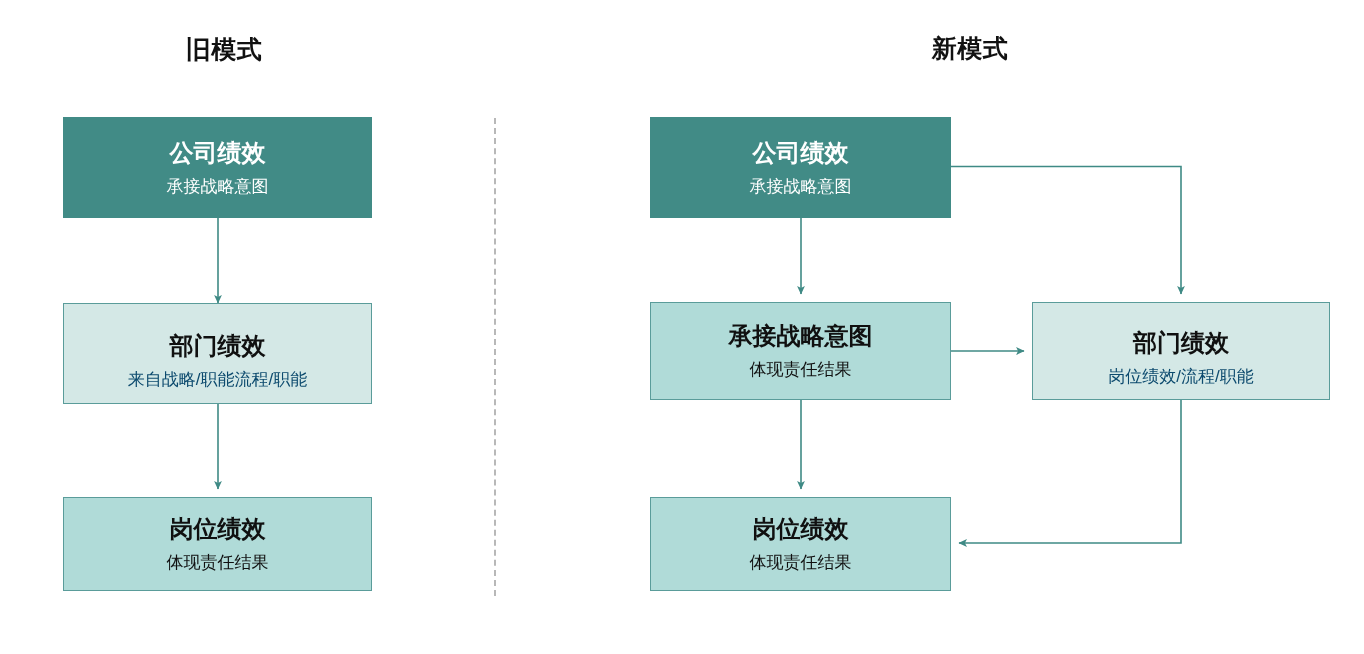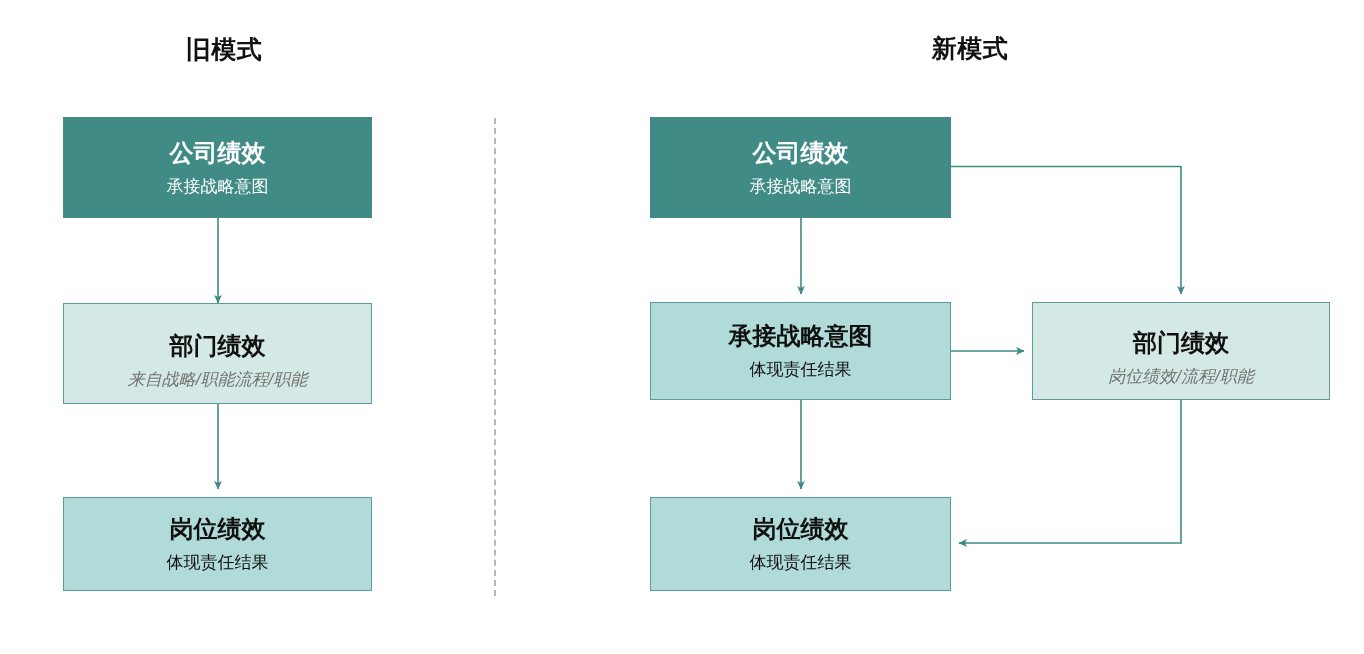--- a/index.html
+++ b/index.html
@@ -61,21 +61,21 @@
     border: 1px solid #5a9c9a;
   }
   .node.mid .node-title { color: #101010; }
   .node.mid .node-sub { color: #101010; }
 
   .node.pale {
     background: #d4e8e6;
     border: 1px solid #5a9c9a;
   }
   .node.pale .node-title { color: #101010; margin-top: 14px; }
-  .node.pale .node-sub { color: #737373; font-style: italic; }
+  .node.pale .node-sub { color: #0c4a6e; }
 
   .divider {
     position: absolute;
     border-left: 2px dashed #b8b8b8;
   }
   svg.connectors {
     position: absolute;
     left: 0;
     top: 0;
     width: 1364px;

